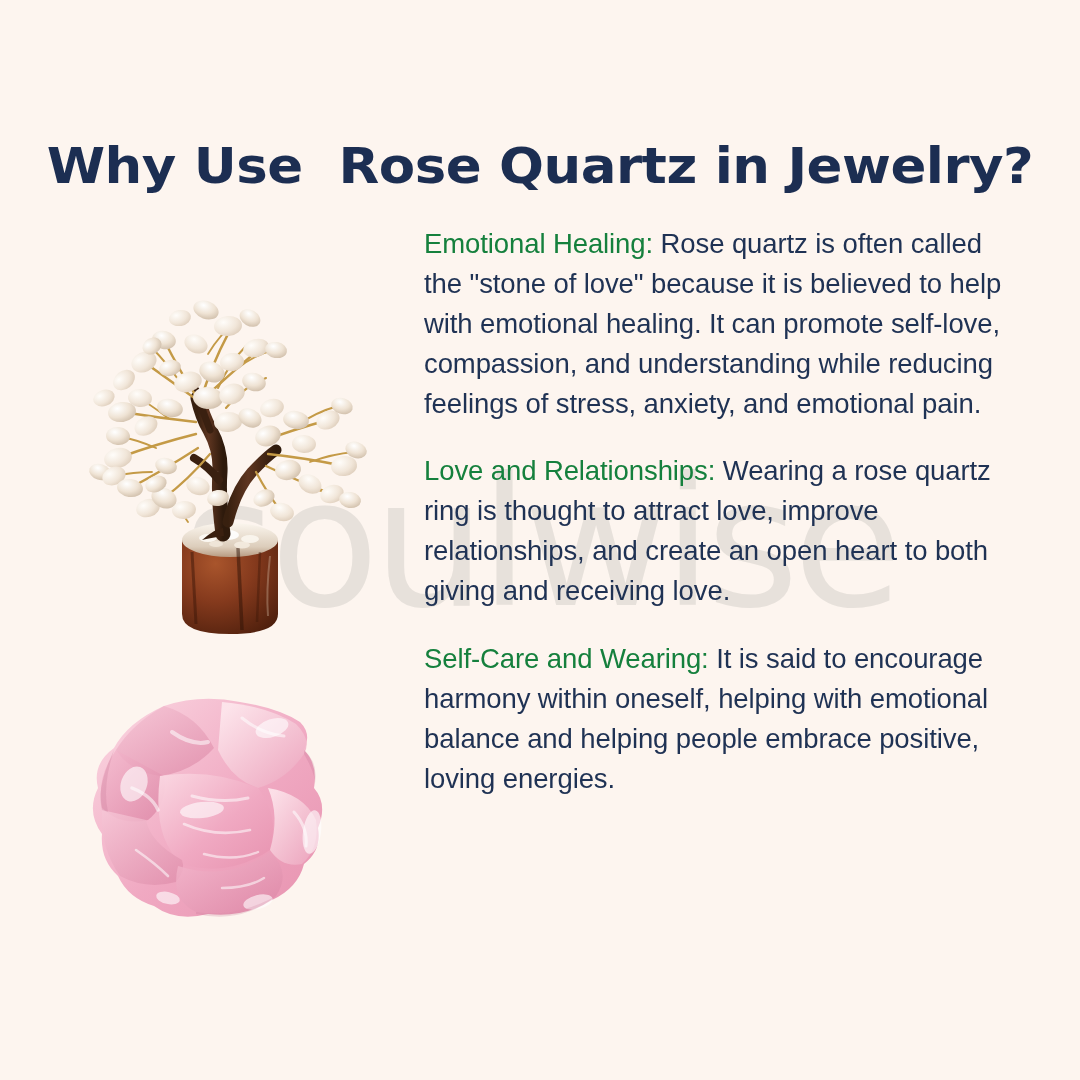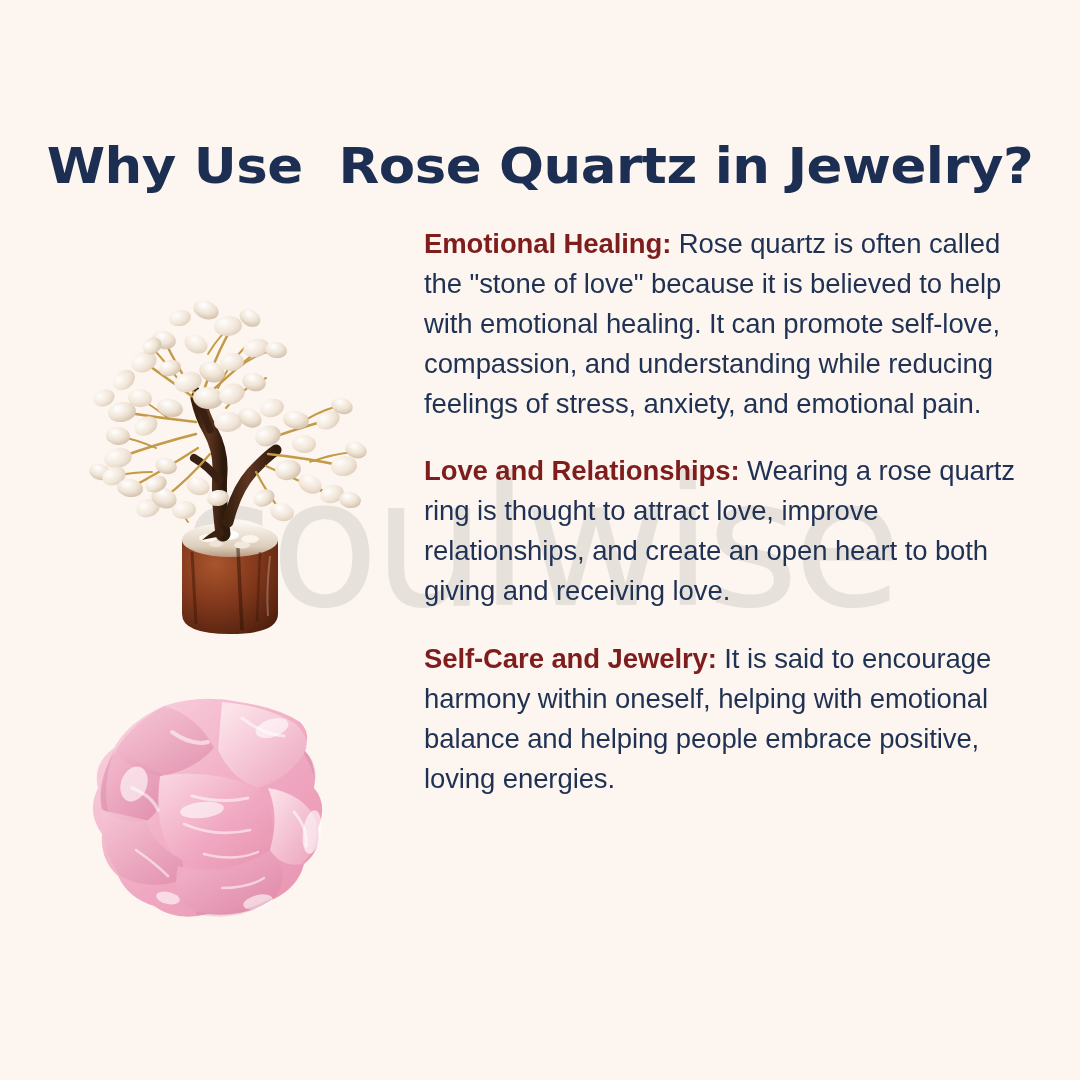--- a/index.html
+++ b/index.html
@@ -70,22 +70,22 @@
   .para {
     color: #1f3254;
     font-family: "Liberation Sans", sans-serif;
     font-size: 27.5px;
     line-height: 40px;
     letter-spacing: -0.1px;
     text-align: left;
   }
   .para + .para { }
   .para b {
-    font-weight: 700;
-    color: #7f1d1d;
+    font-weight: 400;
+    color: #15803d;
   }
 
   
   .tree-wrap {
     position: absolute;
     left: 60px;
     top: 222px;
     width: 340px;
     height: 420px;
     z-index: 3;
@@ -329,18 +329,18 @@
 
     <p class="para">
       <b>Emotional Healing:</b><span> Rose quartz is often called the "stone of love" because it is believed to help with emotional healing. It can promote self-love, compassion, and understanding while reducing feelings of stress, anxiety, and emotional pain.</span>
     </p>
 
     <p class="para">
       <b>Love and Relationships:</b><span> Wearing a rose quartz ring is thought to attract love, improve relationships, and create an open heart to both giving and receiving love.</span>
     </p>
 
     <p class="para">
-      <b>Self-Care and Jewelry:</b><span> It is said to encourage harmony within oneself, helping with emotional balance and helping people embrace positive, loving energies.</span>
+      <b>Self-Care and Wearing:</b><span> It is said to encourage harmony within oneself, helping with emotional balance and helping people embrace positive, loving energies.</span>
     </p>
 
   </div>
 
 </div>
 
 </body></html>

